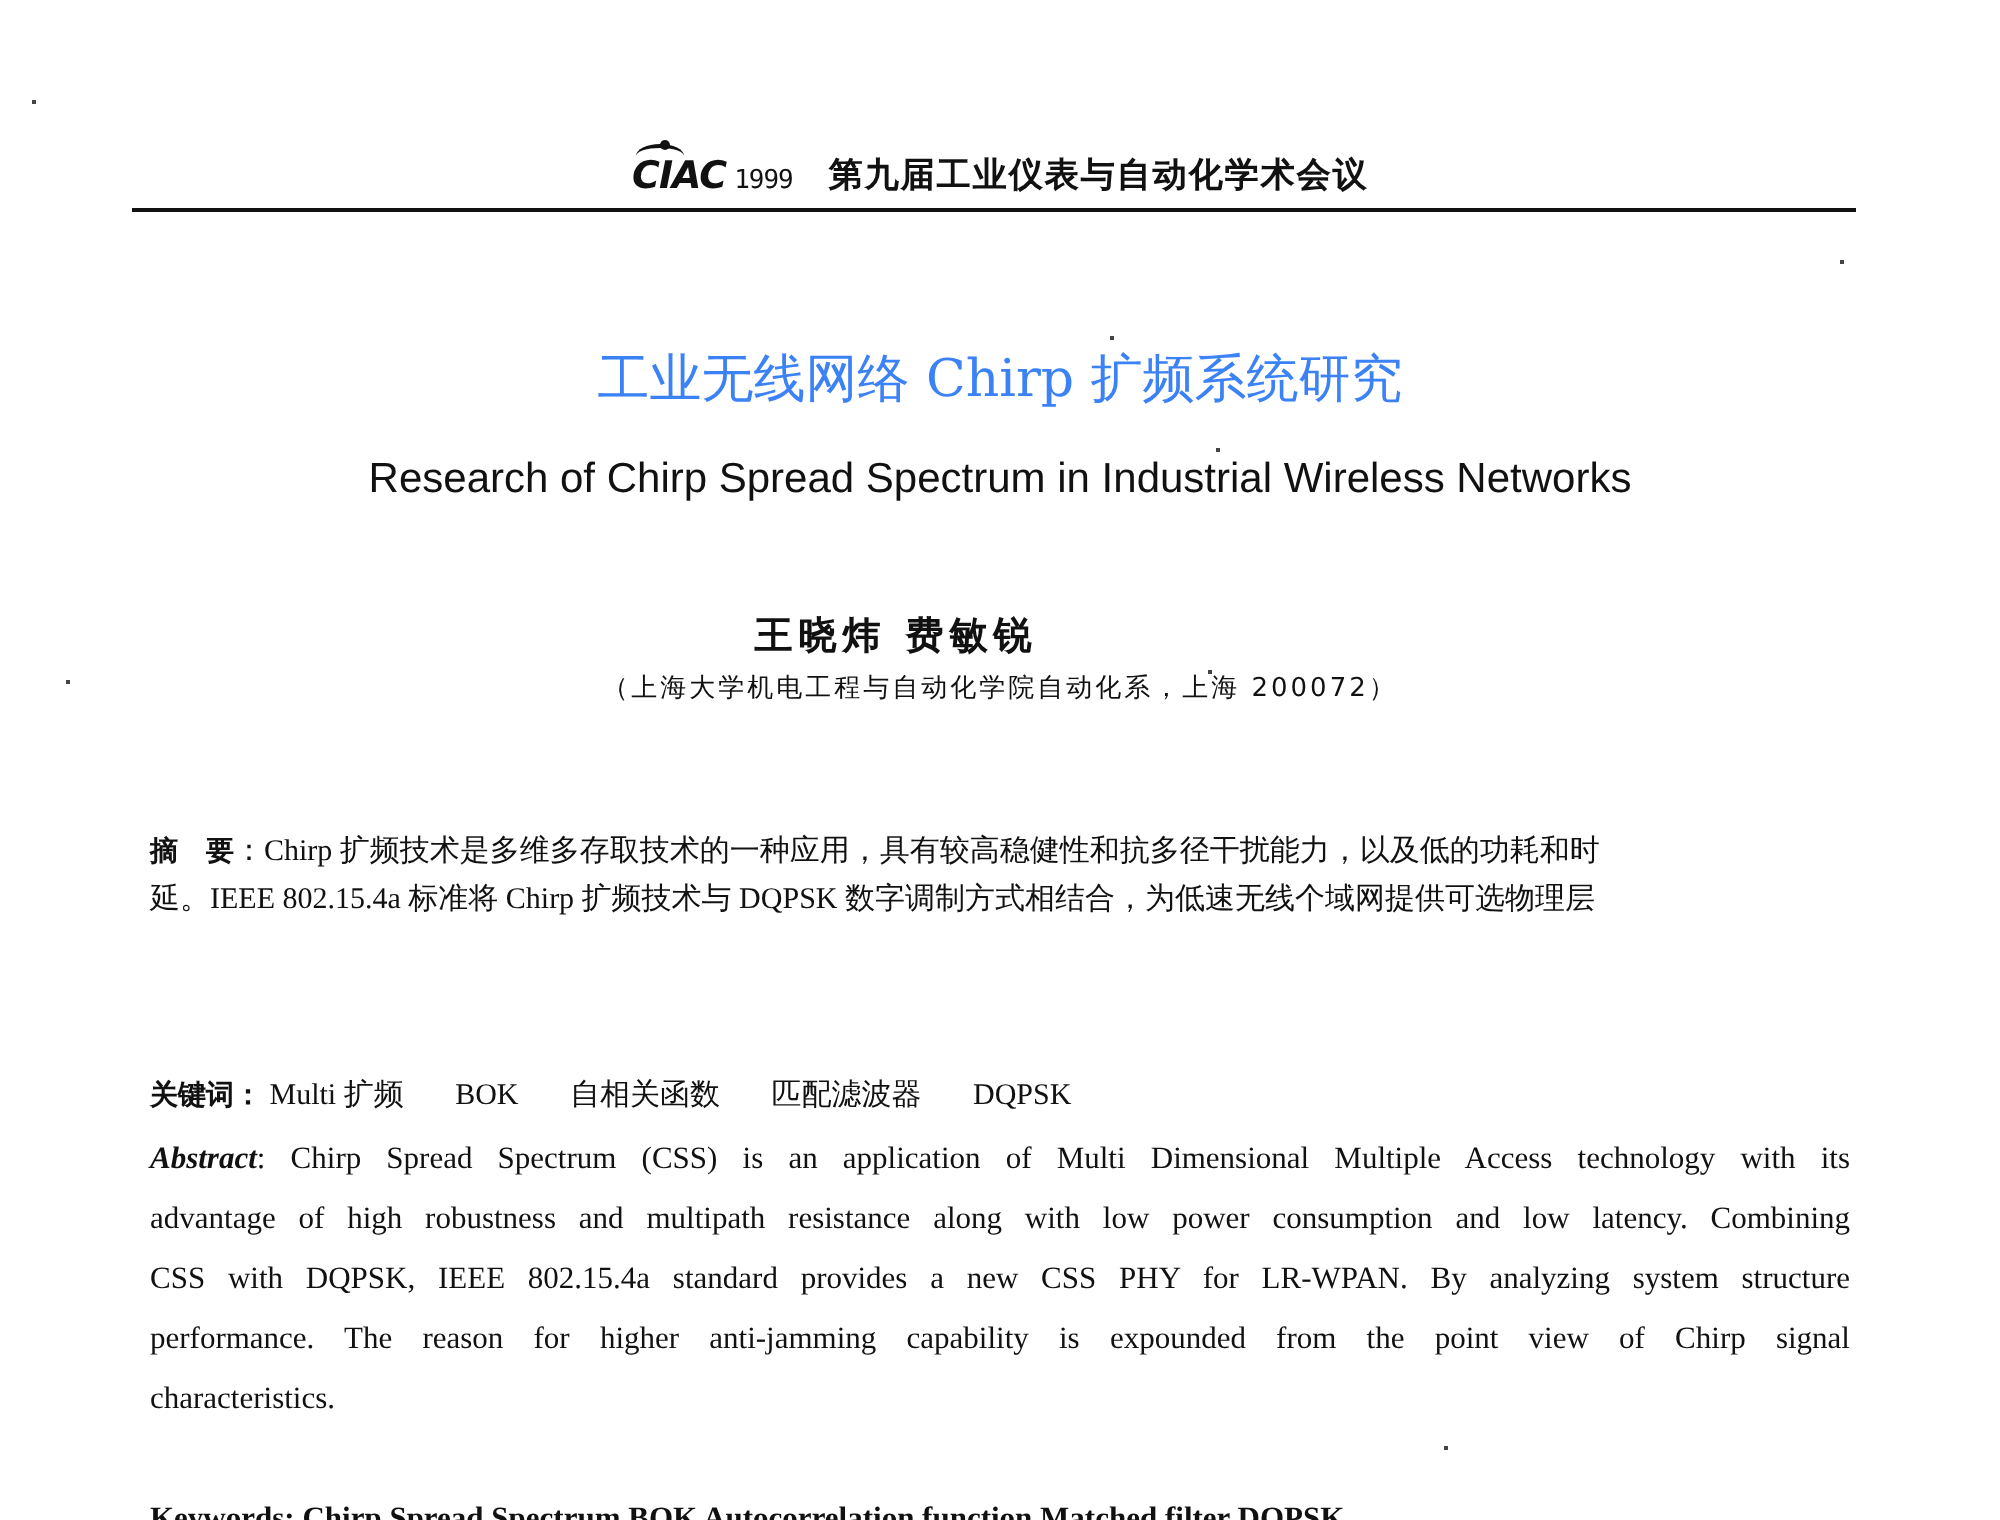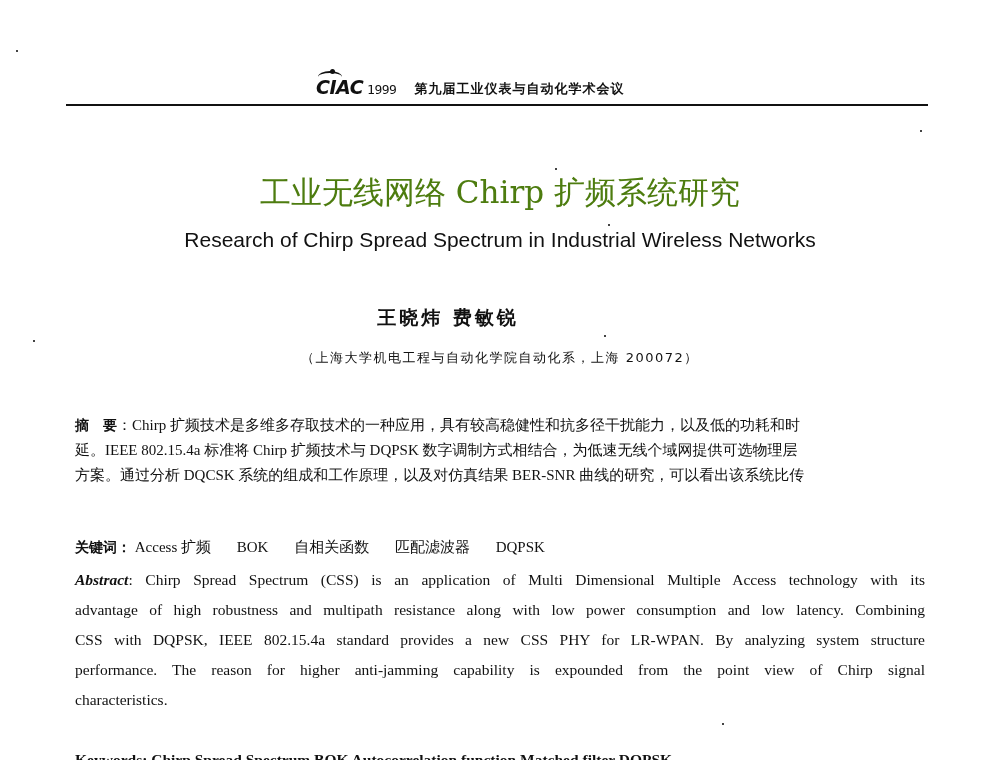--- a/index.html
+++ b/index.html
@@ -6,31 +6,31 @@
   body { width: 1000px; height: 760px; overflow: hidden; position: relative; color: #111; }
   .page { position: absolute; left: 0; top: 0; width: 1000px; height: 760px; }
 
   .header { position: absolute; left: 66px; top: 76px; width: 862px; height: 30px; }
   .header-inner { position: absolute; left: 250px; top: 0; white-space: nowrap; display: flex; align-items: flex-end; }
   .logo { font-family: "DejaVu Sans", sans-serif; font-weight: bold; font-size: 15px; letter-spacing: -0.5px; color: #111; position: relative; margin-right: 18px; }
   .logo-mark { font-style: italic; font-size: 19px; }
   .logo-year { font-family: "DejaVu Sans Mono", monospace; font-size: 13px; font-weight: normal; margin-left: 4px; }
   .logo-dot { position: absolute; left: 14px; top: -7px; width: 5px; height: 5px; background: #111; border-radius: 50%; }
   .logo-arc { position: absolute; left: 2px; top: -5px; width: 24px; height: 10px; border-top: 2px solid #111; border-radius: 50% 50% 0 0; }
-  .conf-name { font-family: "DejaVu Sans", sans-serif; font-weight: bold; font-size: 13px; letter-spacing: 1px; }
+  .conf-name { font-family: "DejaVu Sans", sans-serif; font-weight: bold; font-size: 17px; letter-spacing: 1px; }
   .header-rule { position: absolute; left: 66px; top: 104px; width: 862px; height: 2px; background: #111; }
 
   .title-cn { position: absolute; left: 0; width: 1000px; top: 172px; text-align: center;
-              font-family: "DejaVu Serif", serif; font-size: 31px; letter-spacing: 0px; color: #4d7c0f; }
+              font-family: "DejaVu Serif", serif; font-size: 26px; letter-spacing: 0px; color: #3b82f6; }
   .title-en { position: absolute; left: 0; width: 1000px; top: 228px; text-align: center;
               font-family: "Liberation Sans", sans-serif; font-size: 21px; color: #111; }
 
   .authors { position: absolute; left: 0; width: 896px; top: 305px; text-align: center;
              font-family: "DejaVu Serif", serif; font-weight: bold; font-size: 19px; letter-spacing: 3px; }
-  .affil { position: absolute; left: 0; width: 1000px; top: 349px; text-align: center;
+  .affil { position: absolute; left: 0; width: 1000px; top: 335px; text-align: center;
            font-family: "DejaVu Sans", sans-serif; font-size: 13px; letter-spacing: 1.5px; }
 
   .abs-cn { position: absolute; left: 75px; top: 413px; width: 850px;
             font-family: "Liberation Serif", serif; font-size: 15px; line-height: 25px; color: #111; text-align: justify; }
   .abs-cn .line { white-space: nowrap; height: 25px; }
   .label-bold { font-weight: bold; font-family: Liberation Sans, sans-serif; font-size: 14px; }
   .kw-line { position: absolute; left: 75px; top: 538px; font-family: "Liberation Serif", serif; font-size: 15px; white-space: nowrap; }
   .kw-item { margin-right: 22px; }
 
   .abs-en { position: absolute; left: 75px; top: 565px; width: 850px;
@@ -63,26 +63,25 @@
 
   <div class="title-cn">工业无线网络 Chirp 扩频系统研究</div>
   <div class="title-en">Research of Chirp Spread Spectrum in Industrial Wireless Networks</div>
 
   <div class="authors">王晓炜  费敏锐</div>
   <div class="affil">（上海大学机电工程与自动化学院自动化系，上海   200072）</div>
 
   <div class="abs-cn">
     <div class="line"><span class="label-bold">摘　要</span><span>：Chirp 扩频技术是多维多存取技术的一种应用，具有较高稳健性和抗多径干扰能力，以及低的功耗和时</span></div>
     <div class="line">延。IEEE 802.15.4a 标准将 Chirp 扩频技术与 DQPSK 数字调制方式相结合，为低速无线个域网提供可选物理层</div>
-    <div class="line">方案。通过分析 DQCSK 系统的组成和工作原理，以及对仿真结果 BER-SNR 曲线的研究，可以看出该系统比传</div>
   </div>
 
   <div class="kw-line">
     <span class="label-bold">关键词：</span>
-    <span class="kw-item">Access 扩频</span>
+    <span class="kw-item">Multi 扩频</span>
     <span class="kw-item">BOK</span>
     <span class="kw-item">自相关函数</span>
     <span class="kw-item">匹配滤波器</span>
     <span class="kw-item">DQPSK</span>
   </div>
 
   <div class="abs-en">
     <div class="line"><b>Abstract</b><span>: Chirp Spread Spectrum (CSS) is an application of Multi Dimensional Multiple Access technology with its</span></div>
     <div class="line">advantage of high robustness and multipath resistance along with low power consumption and low latency. Combining</div>
     <div class="line">CSS with DQPSK, IEEE 802.15.4a standard   provides a new CSS PHY for LR-WPAN. By analyzing system structure</div>

